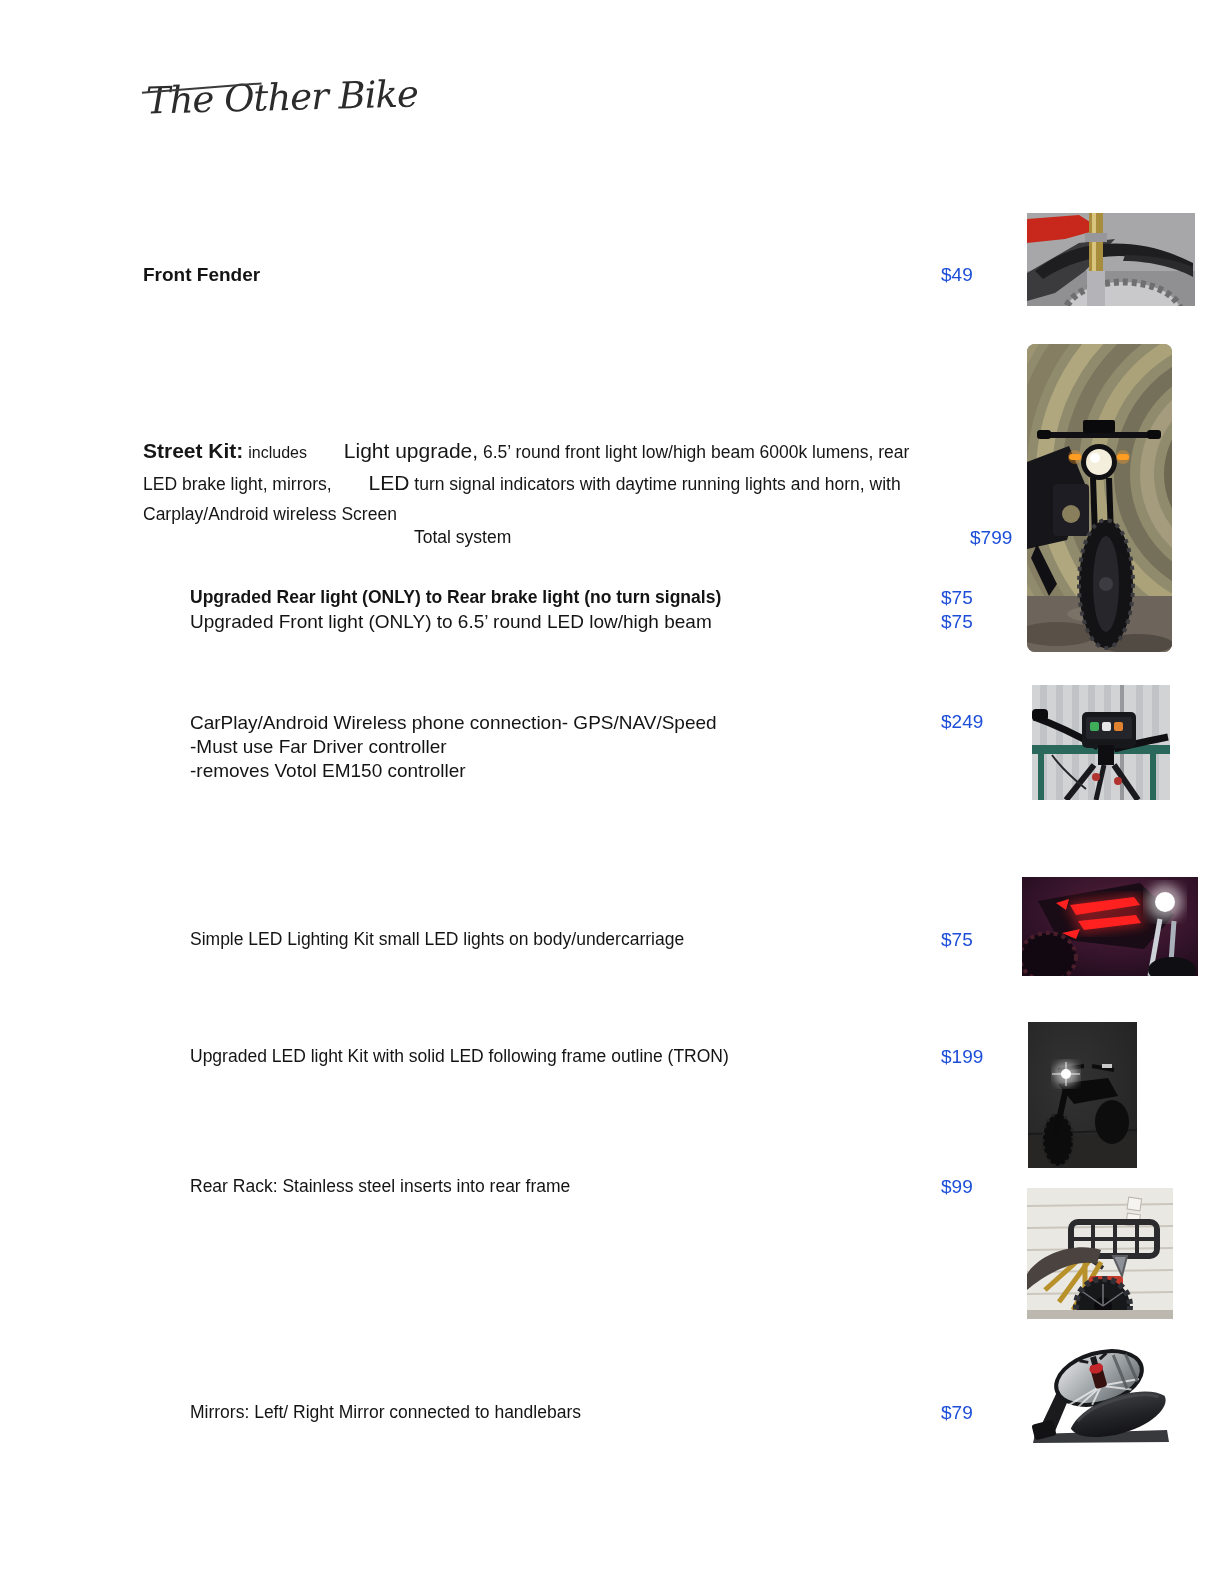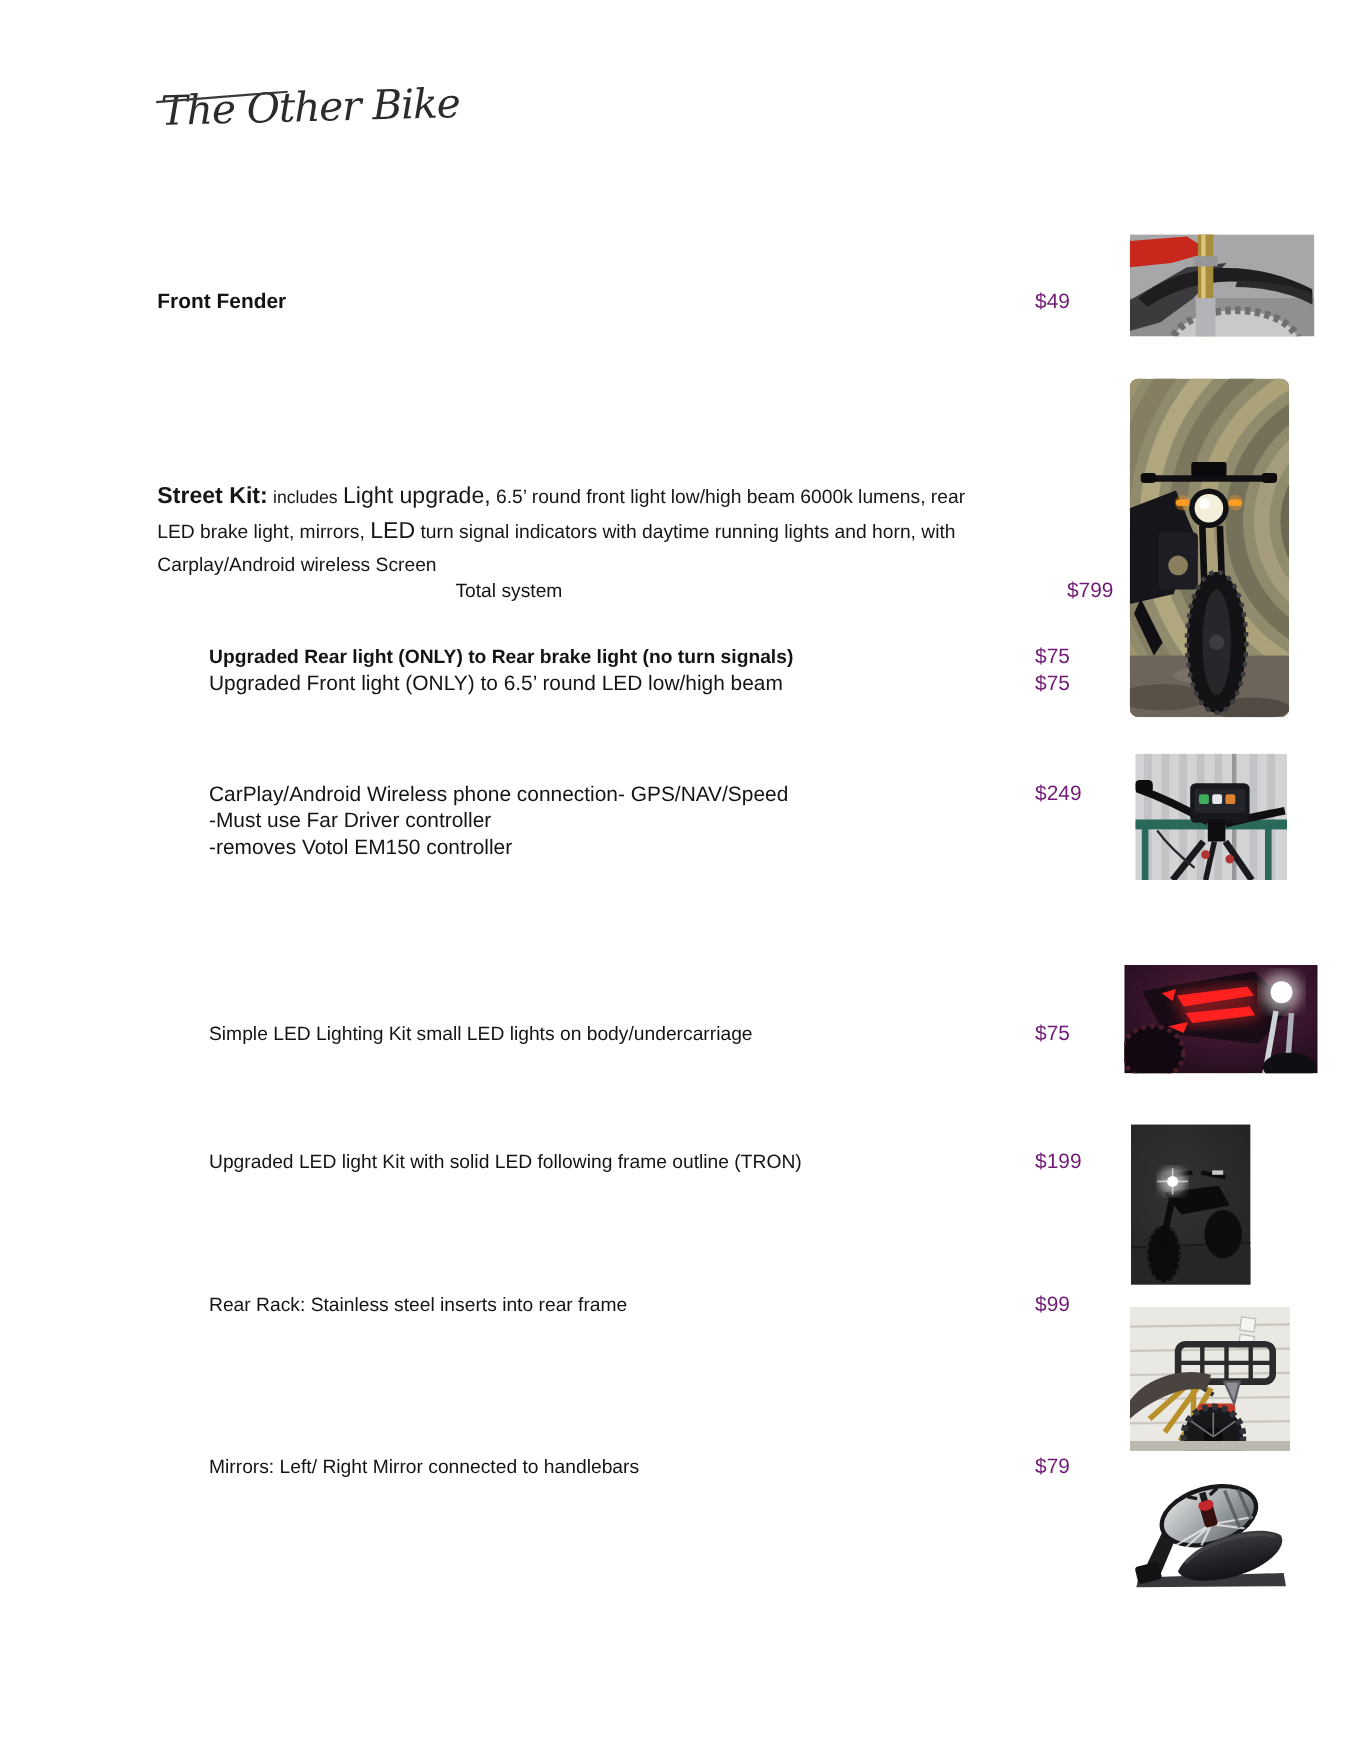--- a/index.html
+++ b/index.html
@@ -17,27 +17,27 @@
     letter-spacing:-1px;transform:rotate(-1.5deg);white-space:nowrap;
   }
   .logo::after{
     content:"";position:absolute;left:-4px;top:9px;width:120px;height:1.5px;
     background:#3a3a3a;transform:rotate(-3deg);
   }
   
   .row-label{font-size:17.5px;color:#141414;white-space:nowrap;}
   .row-label.big{font-size:19px;}
   .bold{font-weight:bold;}
-  .price{position:absolute;left:941px;top:0;font-size:19px;color:#701a75;white-space:nowrap;}
+  .price{position:absolute;left:941px;top:0;font-size:19px;color:#1d4ed8;white-space:nowrap;}
   .row{position:absolute;left:0;top:0;width:1010px;height:26px;}
   
   .street-kit{left:143px;top:436px;width:860px;line-height:30px;font-size:17.5px;}
   .sk-title{font-size:21px;font-weight:bold;}
   .sk-small{font-size:16px;}
-  .sk-big{font-size:21px;}
+  .sk-big{font-size:21px;margin-left:32px;}
   
   .photo{position:absolute;overflow:hidden;}
   .photo svg{display:block;}
   .r8{border-radius:8px;}
 </style>
 </head>
 <body>
 
 <div class="page">
 
@@ -91,21 +91,21 @@
   <div class="row" style="left:0;top:1046px;">
     <span class="abs row-label" style="left:190px;top:0;text-align:right;">Upgraded LED light Kit with solid LED following frame outline (TRON)</span>
     <span class="price">$199</span>
   </div>
 
   <div class="row" style="left:0;top:1176px;padding-left:32px;">
     <span class="abs row-label" style="left:190px;top:0;">Rear Rack: Stainless steel inserts into rear frame</span>
     <span class="price">$99</span>
   </div>
 
-  <div class="row" style="left:0;top:1323px;">
+  <div class="row" style="left:0;top:1402px;">
     <span class="abs row-label" style="left:190px;top:0;">Mirrors: Left/ Right Mirror connected to handlebars</span>
     <span class="price">$79</span>
   </div>
 
   <div class="photo" style="left:1027px;top:213px;width:168px;height:93px;" role="img" aria-label="front-fender-photo">
     <svg width="168" height="93" viewBox="0 0 168 93">
       <rect width="168" height="93" fill="#a7a7a9"></rect>
       <rect y="58" width="168" height="35" fill="#909092"></rect>
       <polygon points="0,6 52,2 74,16 38,26 0,30" fill="#c8281c"></polygon>
       <path d="M0,60 L52,30 L88,26 L58,58 L28,80 L0,88 Z" fill="#3b3b3d"></path>

